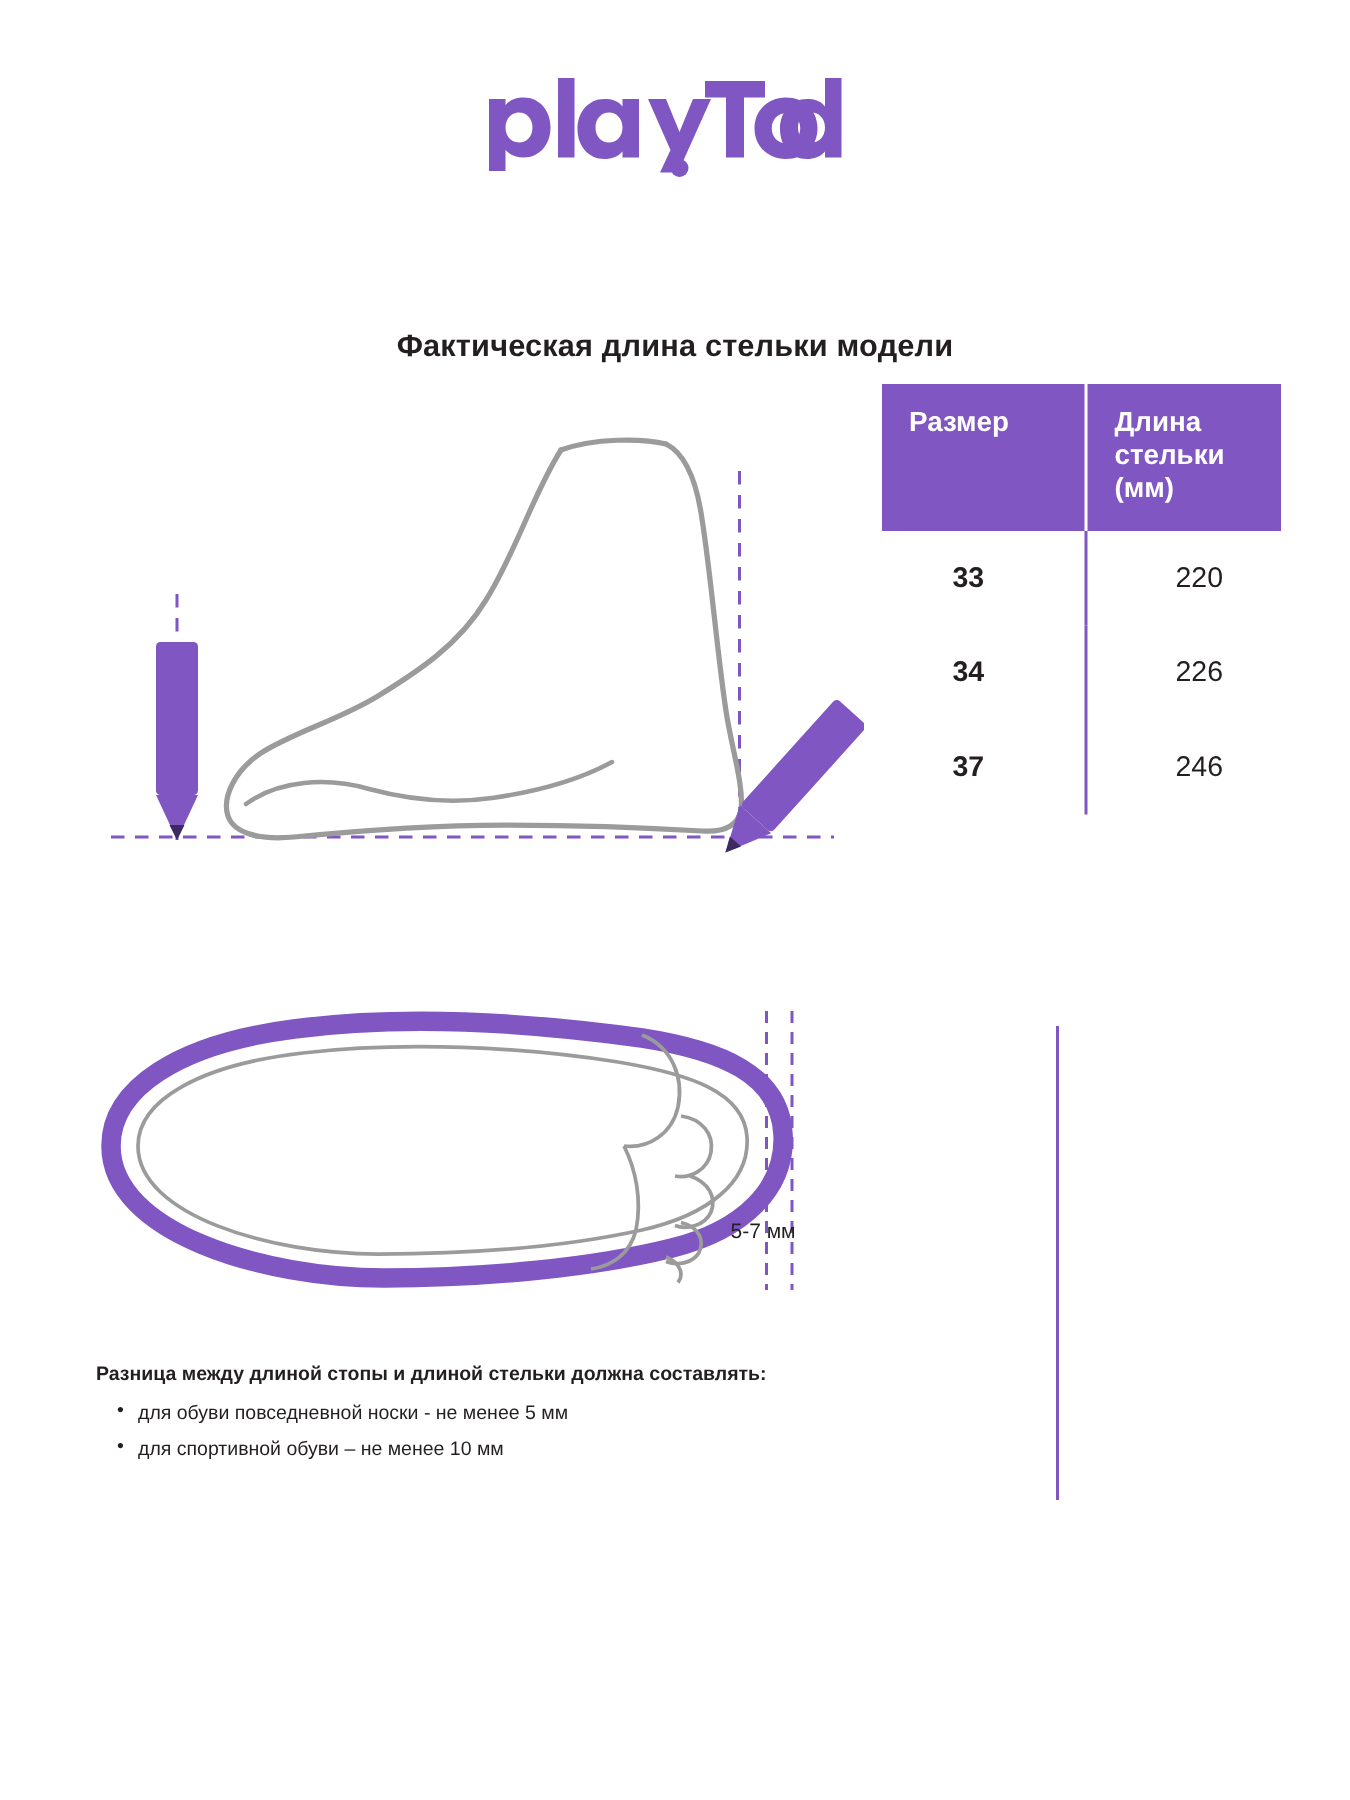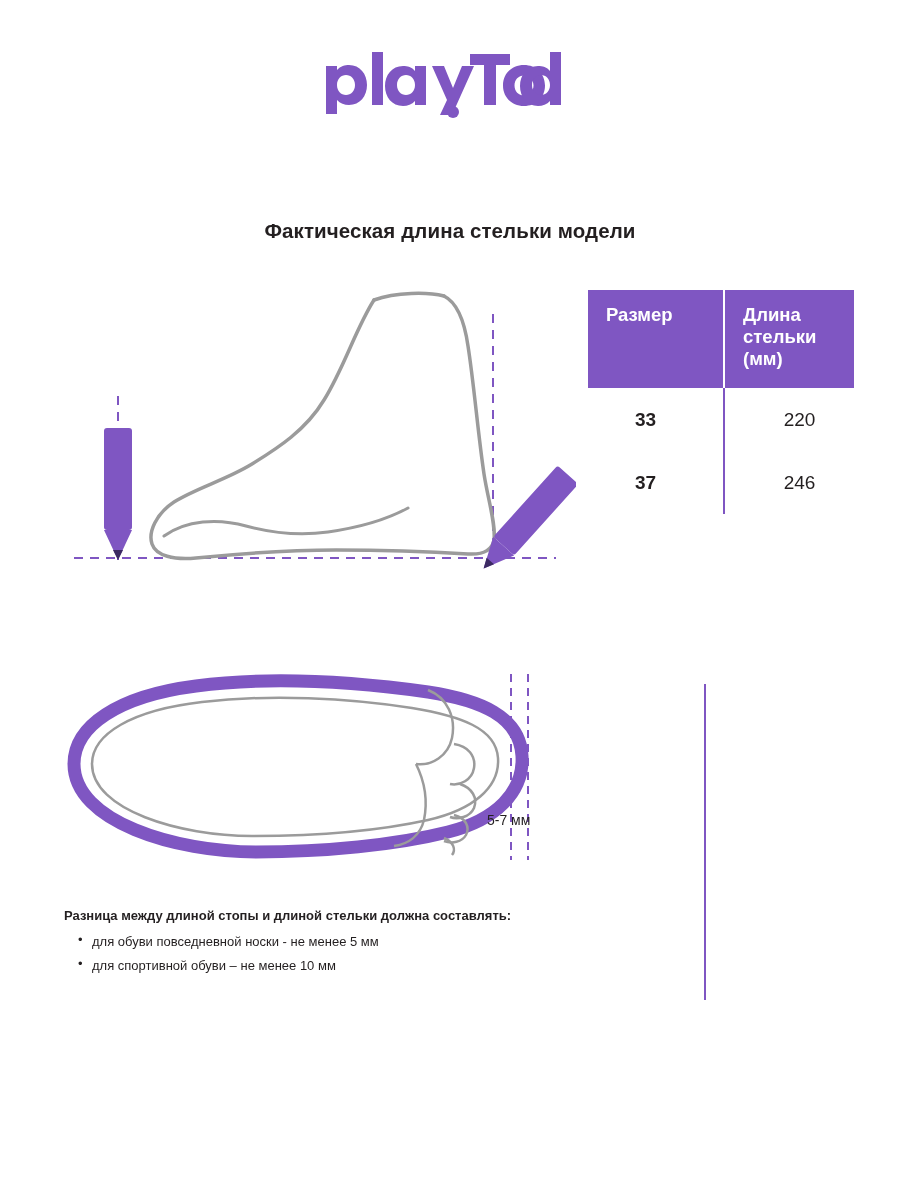--- a/index.html
+++ b/index.html
@@ -40,21 +40,21 @@
     text-align: center;
     font-size: 20.5px;
     font-weight: bold;
     letter-spacing: 0.1px;
     color: #231f20;
   }
 
   
   .size-table {
     position: absolute;
-    top: 290px;
+    top: 256px;
     left: 588px;
     width: 266px;
     border-collapse: collapse;
     table-layout: fixed;
   }
   .size-table th {
     background: #7f56c2;
     color: #ffffff;
     font-size: 18.5px;
     font-weight: bold;
@@ -276,20 +276,24 @@
           <span>(мм)</span>
         </th>
       </tr>
     </thead>
     <tbody>
       <tr>
         <td class="size">33</td>
         <td class="len">220</td>
       </tr>
       <tr>
+        <td class="size">34</td>
+        <td class="len">226</td>
+      </tr>
+      <tr>
         <td class="size">37</td>
         <td class="len">246</td>
       </tr>
     </tbody>
   </table>
   <div class="table-tail"></div>
 
   <div class="notes">
     <div class="notes-title">Разница между длиной стопы и длиной стельки должна составлять:</div>
     <div class="note-line">

